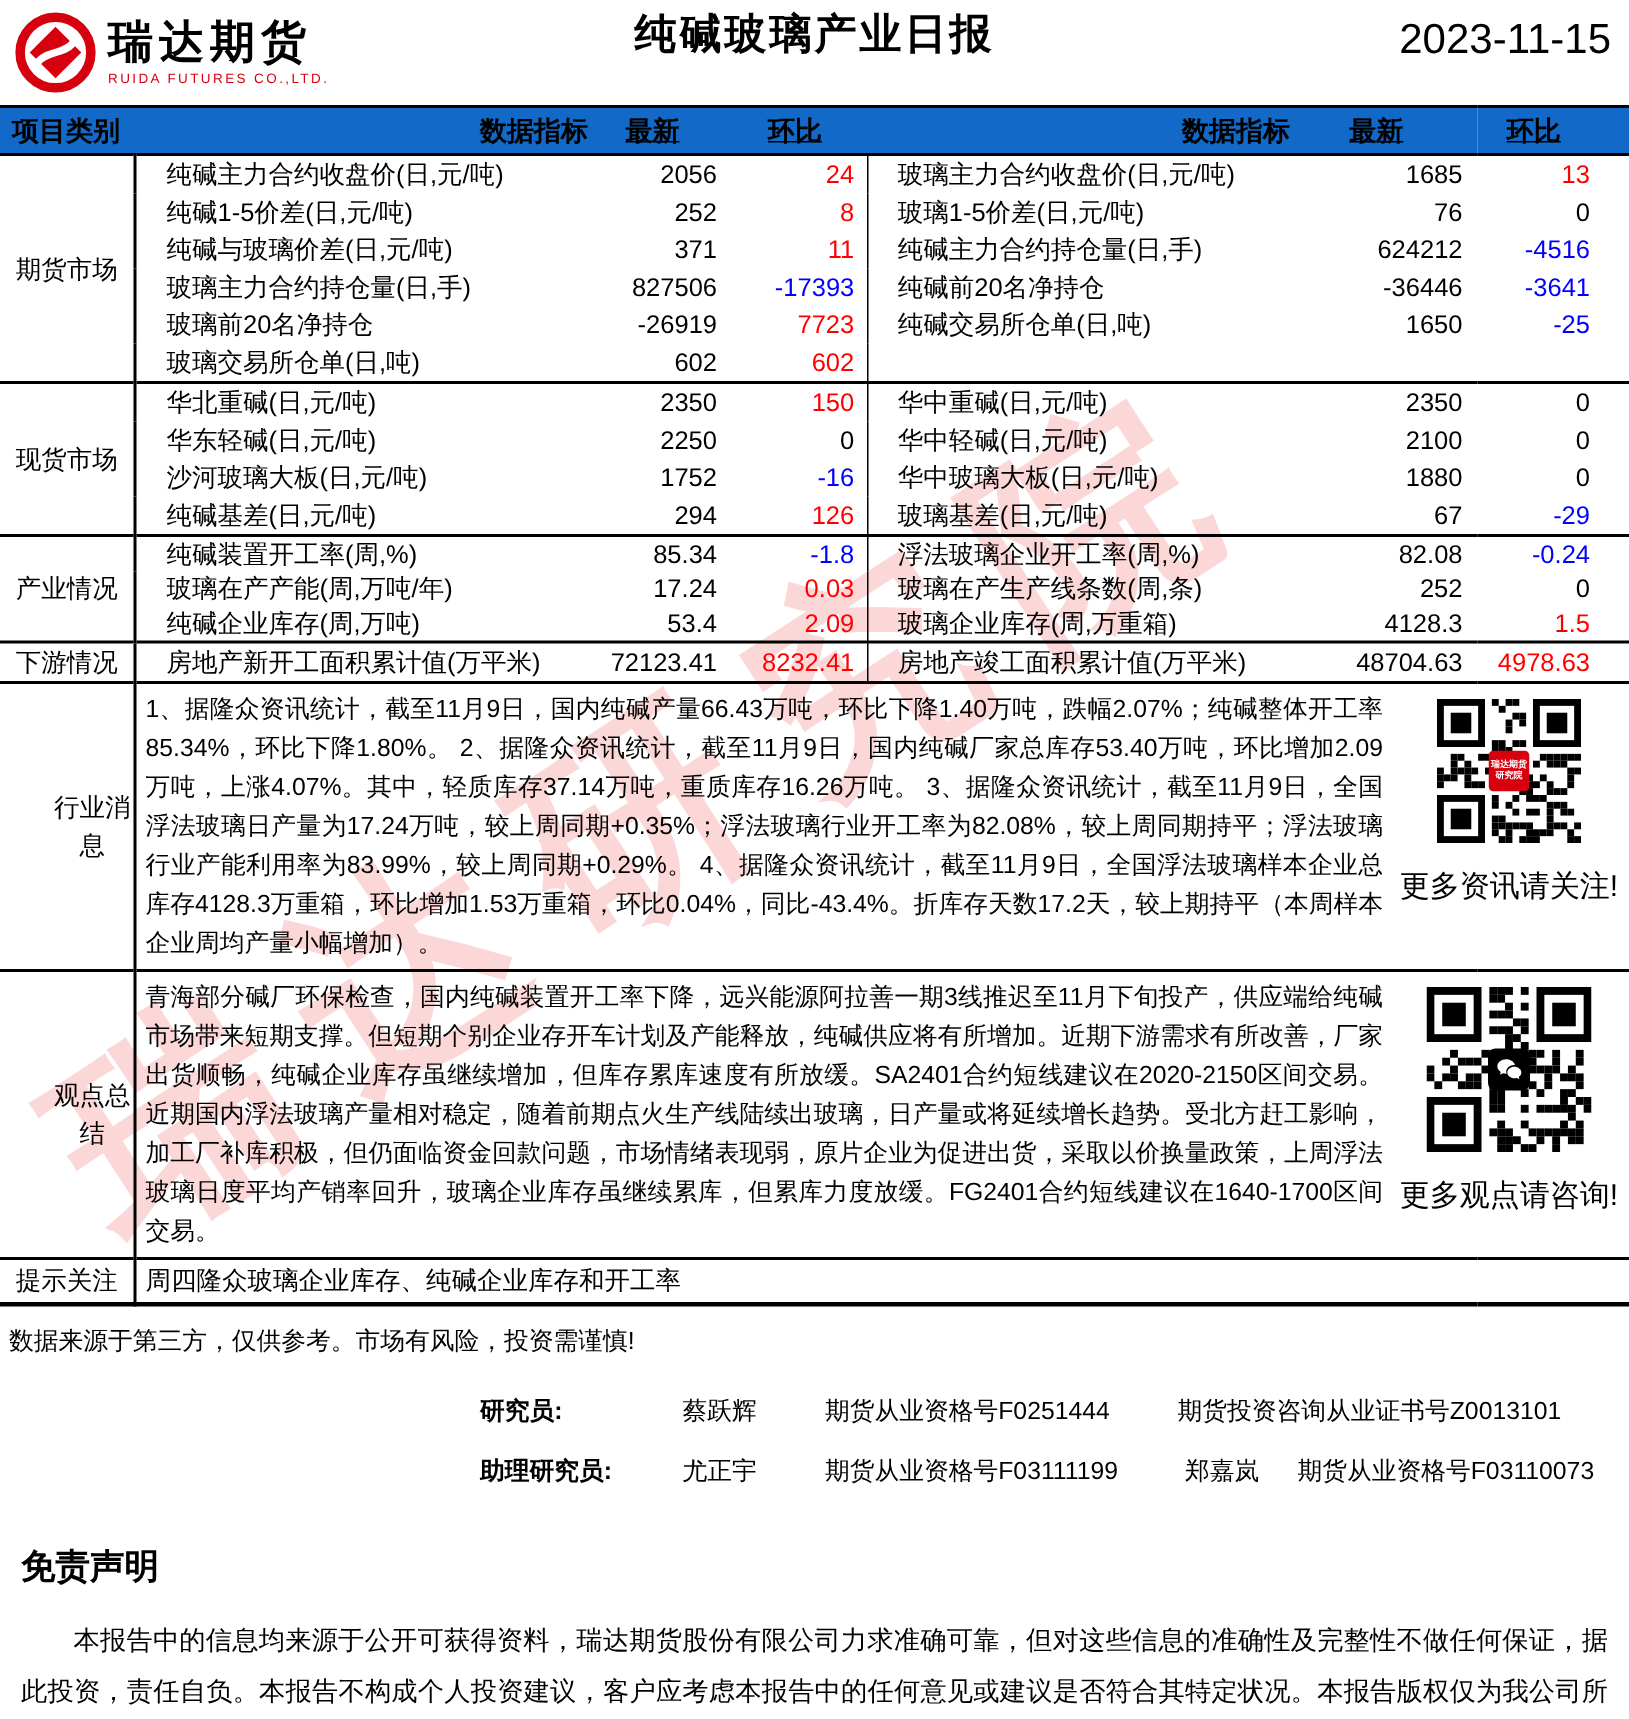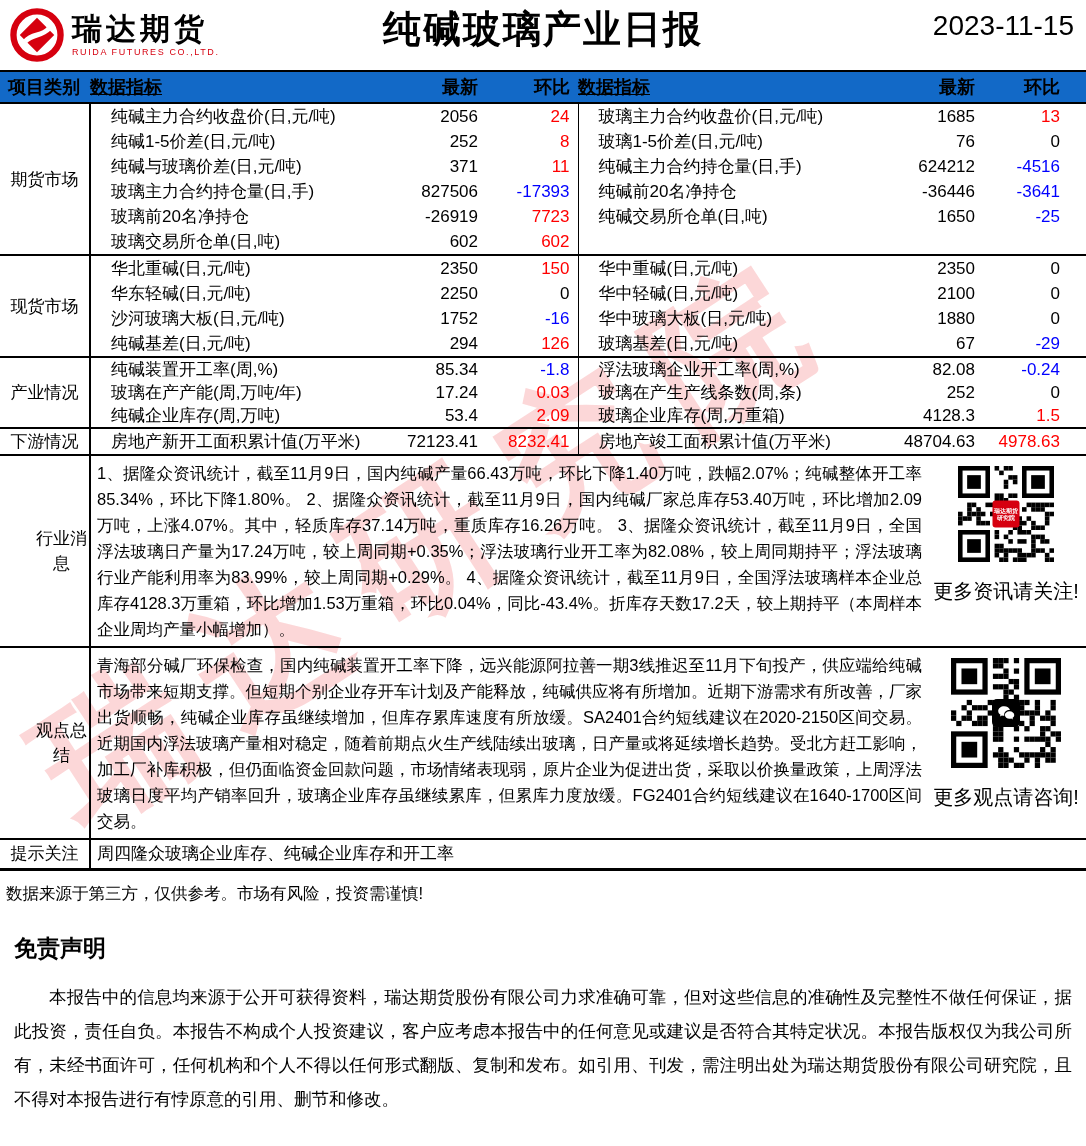--- a/index.html
+++ b/index.html
@@ -11,29 +11,29 @@
     font-size:148px;font-weight:700;letter-spacing:34px;
     color:rgba(246,138,142,0.34);transform:rotate(-33deg);transform-origin:0 50%;
     pointer-events:none;}
   
   .pagehead{position:relative;height:70px;}
   .logo{position:absolute;left:8px;top:6px;display:flex;align-items:center;}
   .logo-txt{margin-left:6px;}
   .logo-cn{font-size:30px;font-weight:800;letter-spacing:4px;line-height:32px;}
   .logo-en{font-size:9px;color:var(--brand,#D6000F);letter-spacing:1.6px;margin-top:2px;}
   .title{position:absolute;left:0;right:0;top:4px;text-align:center;
-         font-size:38px;font-weight:900;letter-spacing:2px;}
+         font-size:28px;font-weight:900;letter-spacing:2px;}
   .date{position:absolute;right:12px;top:10px;font-size:28px;}
   
   table{width:1086px;border-collapse:collapse;table-layout:fixed;
         border-top:2px solid #000;border-bottom:3px solid #000;}
   thead th{background:var(--hdr,#1269C7);color:#000000;font-size:18px;font-weight:700;height:30px;padding:0;}
   thead th.h-cat{text-align:left;padding-left:8px;}
-  thead th.h-ind{text-align:left;text-decoration:underline;}
-  thead th.h-num{text-align:right;}
+  thead th.h-ind{text-align:right;}
+  thead th.h-num{text-decoration:underline;}
   tbody{border-top:2px solid #000;}
   td{font-size:17px;height:25px;padding:0;line-height:25px;}
   tbody.s-industry td{height:23px;line-height:23px;}
   .cat{border-right:2px solid #000;text-align:center;font-size:17px;}
   .lbl{padding-left:20px;white-space:nowrap;overflow:hidden;}
   .mid{border-left:1.5px solid #000;}
   .val{text-align:right;font-variant-numeric:tabular-nums;}
   .v1{padding-right:12px;}
   .d1{padding-right:8px;}
   .v2{padding-right:10px;}
@@ -537,17 +537,32 @@
     <tbody>
       <tr>
         <td class="cat remind-cell" style="padding-left:0;">提示关注</td>
         <td colspan="6" class="remind-cell">周四隆众玻璃企业库存、纯碱企业库存和开工率</td>
       </tr>
     </tbody>
   </table>
 
   <div class="footnote">数据来源于第三方，仅供参考。市场有风险，投资需谨慎!</div>
 
+  <div class="researchers">
+    <div class="res-row">
+      <span class="rc bold w135">研究员:</span>
+      <span class="rc w95">蔡跃辉</span>
+      <span class="rc w235">期货从业资格号F0251444</span>
+      <span class="rc">期货投资咨询从业证书号Z0013101</span>
+    </div>
+    <div class="res-row">
+      <span class="rc bold w135">助理研究员:</span>
+      <span class="rc w95">尤正宇</span>
+      <span class="rc w240">期货从业资格号F03111199</span>
+      <span class="rc w75">郑嘉岚</span>
+      <span class="rc">期货从业资格号F03110073</span>
+    </div>
+  </div>
 
   <div class="disc-title">免责声明</div>
   <div class="disc-body">本报告中的信息均来源于公开可获得资料，瑞达期货股份有限公司力求准确可靠，但对这些信息的准确性及完整性不做任何保证，据此投资，责任自负。本报告不构成个人投资建议，客户应考虑本报告中的任何意见或建议是否符合其特定状况。本报告版权仅为我公司所有，未经书面许可，任何机构和个人不得以任何形式翻版、复制和发布。如引用、刊发，需注明出处为瑞达期货股份有限公司研究院，且不得对本报告进行有悖原意的引用、删节和修改。</div>
 
 </div>
 
 </body></html>

